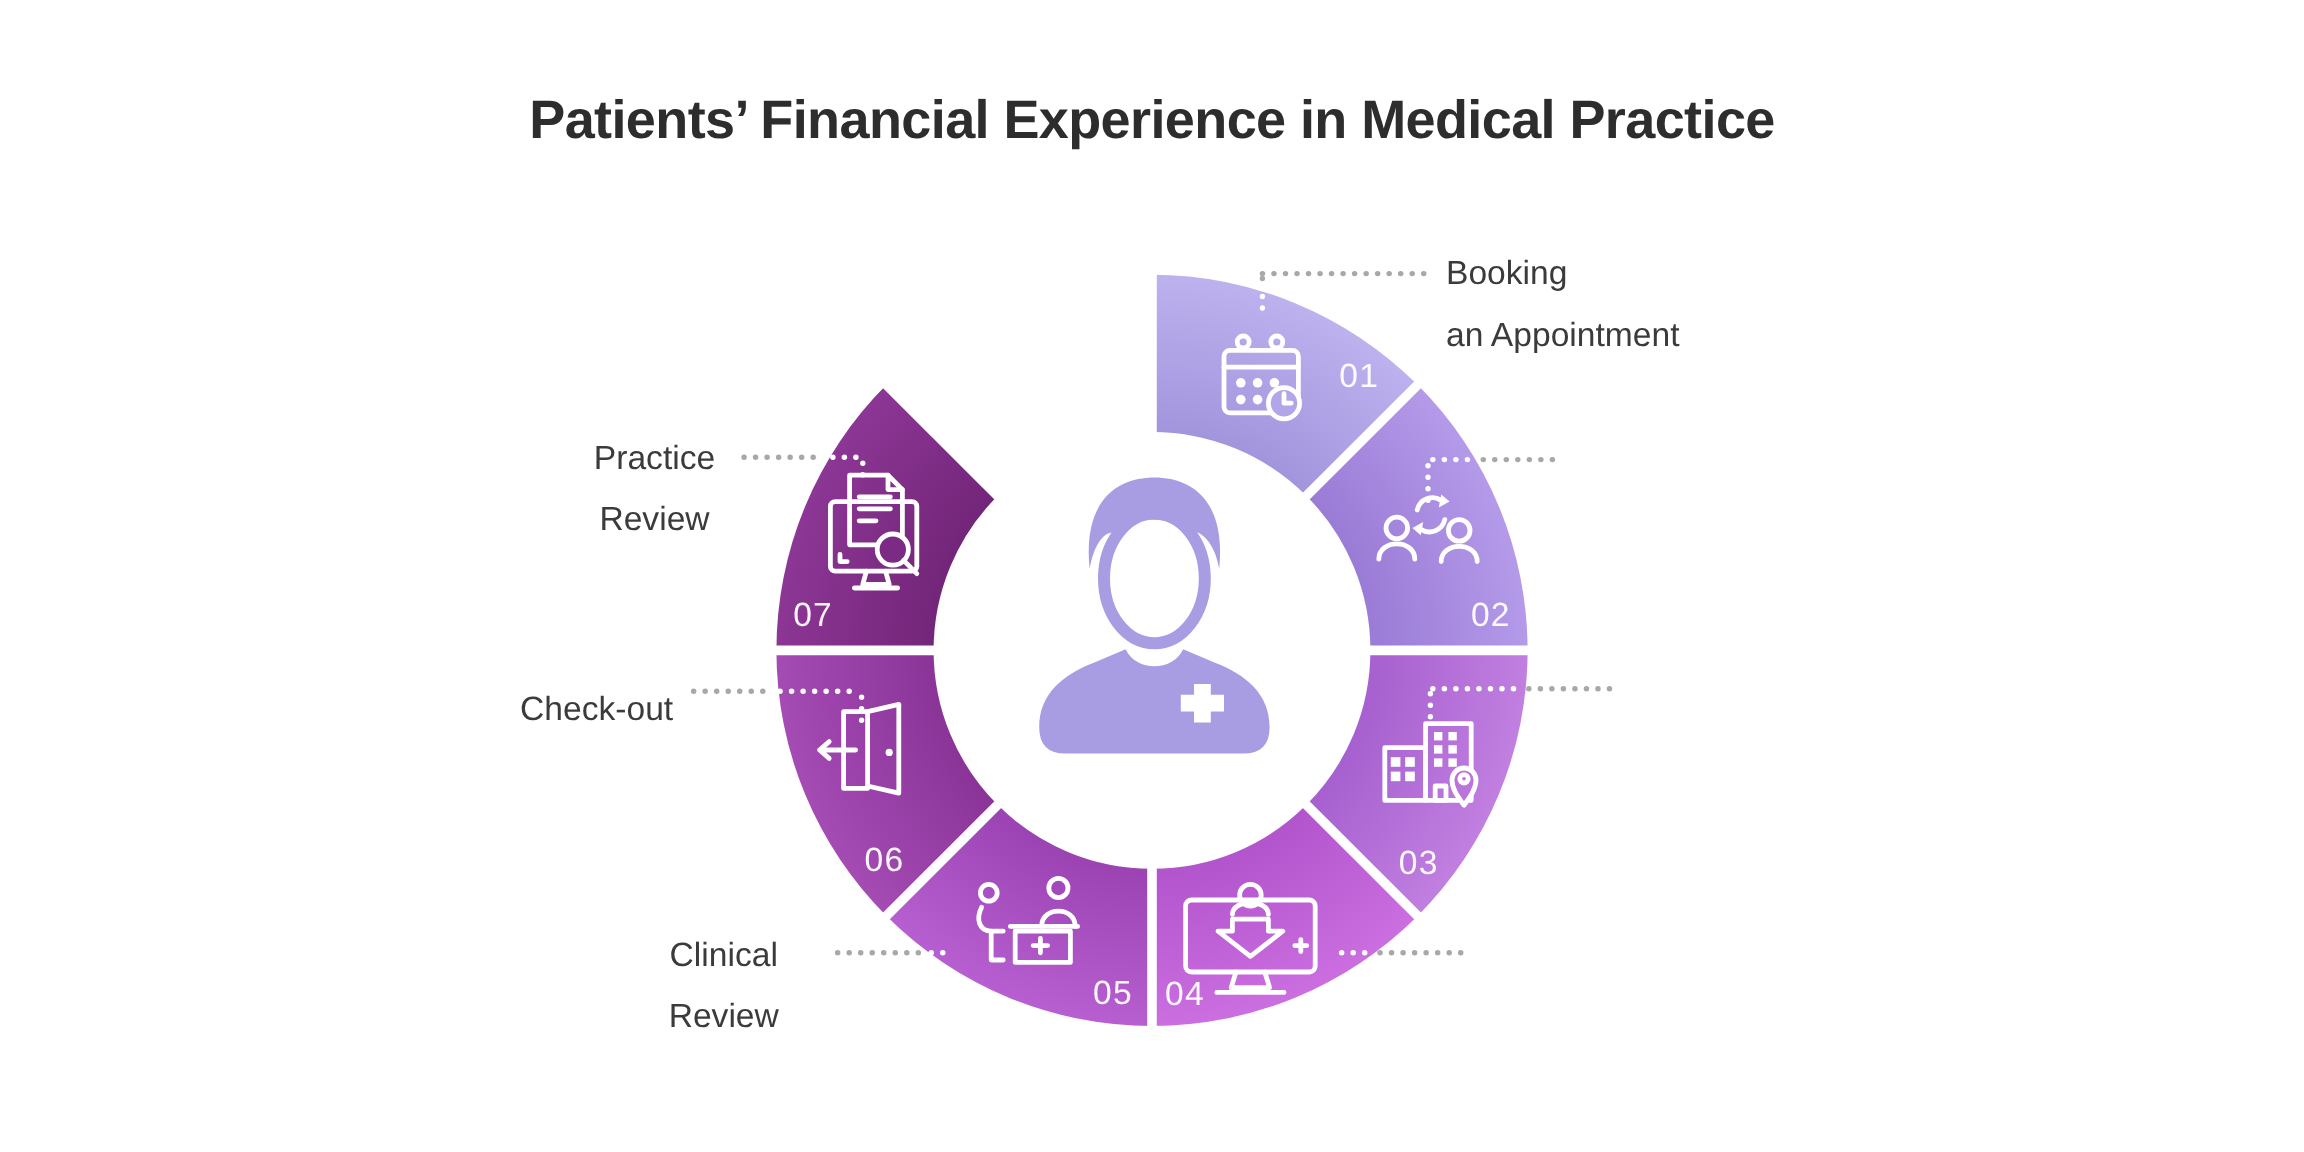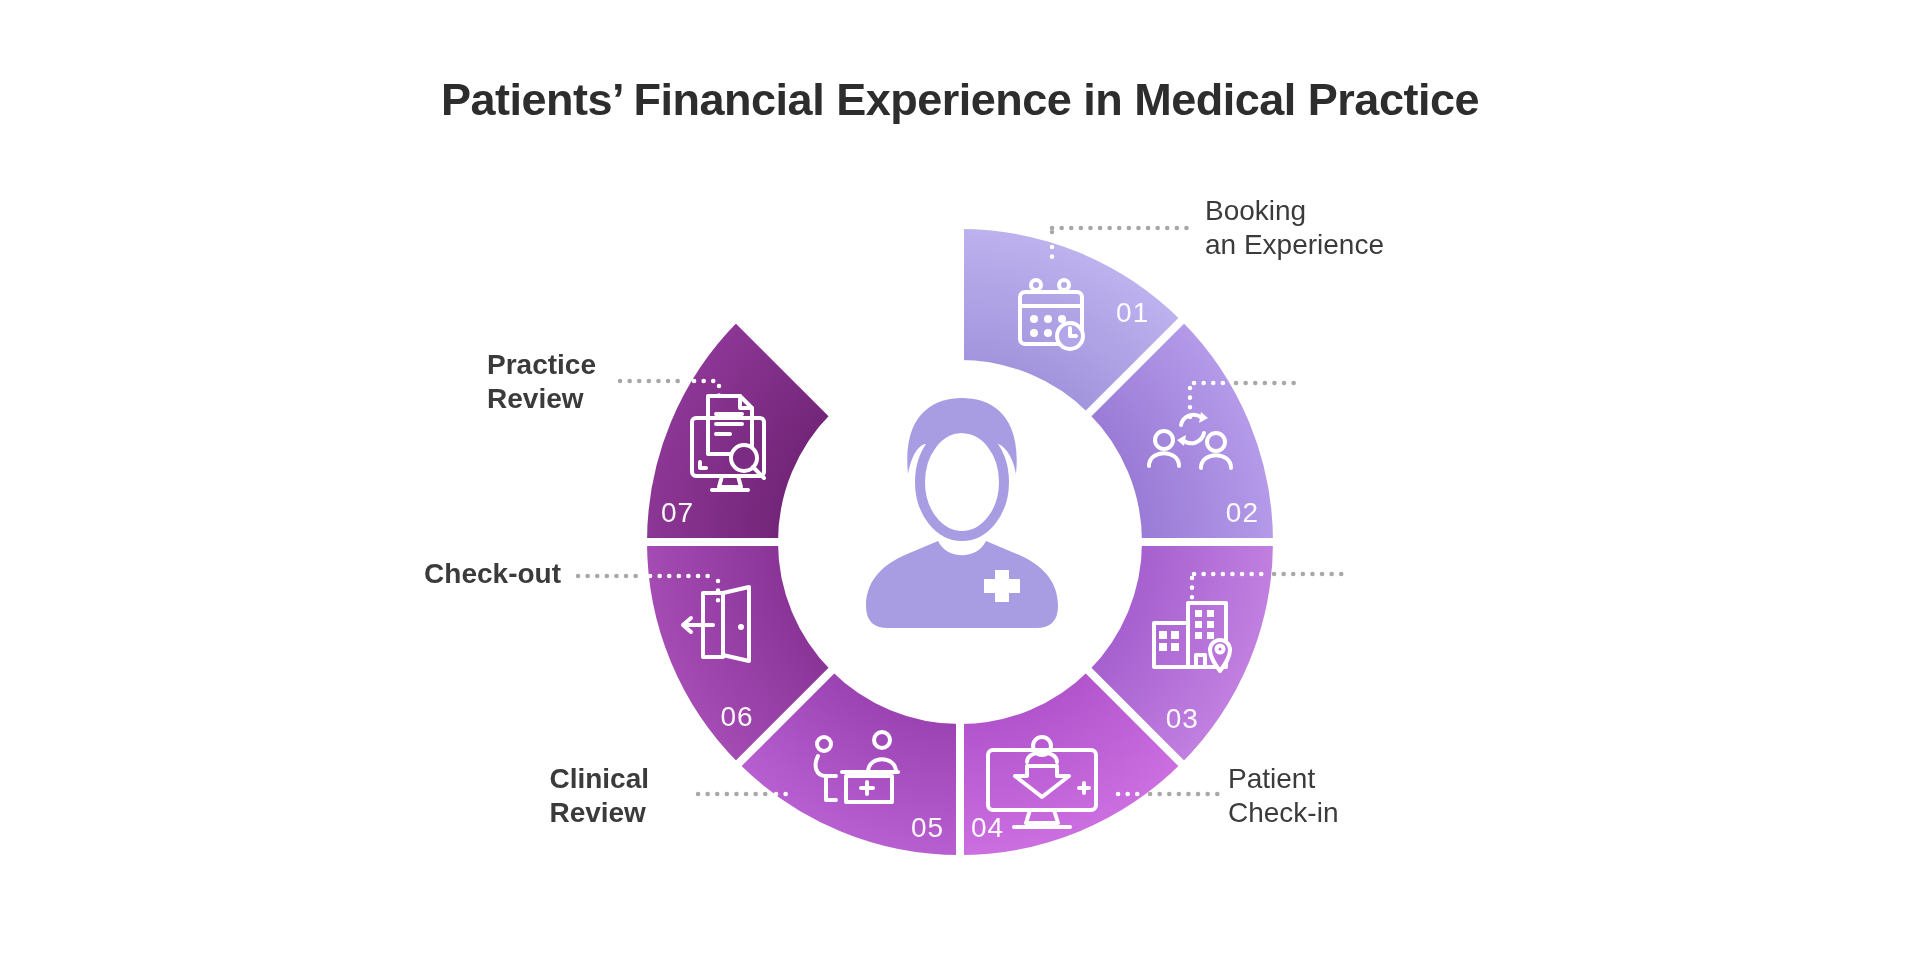--- a/index.html
+++ b/index.html
@@ -15,22 +15,22 @@
   .segnum{fill:var(--num);font-size:28px;font-family:"Liberation Sans",sans-serif;
           text-anchor:middle;dominant-baseline:central;opacity:.95;letter-spacing:1px;}
   .ic{stroke:var(--icon);fill:none;stroke-width:4;stroke-linecap:round;stroke-linejoin:round;}
   .icf{fill:var(--icon);stroke:none;}
   .av{fill:var(--avatar);}
   .avr{fill:#ffffff;stroke:var(--avatar);stroke-width:10;}
   .ld{fill:none;stroke-width:4.5;stroke-linecap:round;stroke-dasharray:0.1 9.5;}
   .ldg{stroke:var(--gray);}
   .ldw{stroke:var(--white);}
   .lbl{position:absolute;font-size:28px;line-height:34px;color:var(--label);}
-  .lbl span{display:block;}
-  .ta-r{text-align:left;font-weight:bold;}
+  .lbl span{display:block;margin-top:17px;}
+  .ta-r{text-align:center;}
   .l-booking{left:1205px;top:194px;}
   .l-previsit{left:1308px;top:351px;}
   .l-arriving{left:1352px;top:544px;}
   .l-patient{left:1228px;top:762px;}
   .l-clinical{right:1271px;top:762px;}
   .l-checkout{right:1359px;top:557px;}
   .l-practice{right:1324px;top:348px;}
 </style>
 </head>
 <body>
@@ -203,25 +203,21 @@
     <g>
       <ellipse class="avr" cx="962" cy="482" rx="42" ry="54"></ellipse>
       <path class="av" d="M908,474 C902,414 934,398 962,398 C990,398 1022,414 1016,474 C1012,450 998,438 986,444 C972,428 946,430 934,446 C922,438 912,452 908,474 Z"></path>
       <path class="av" d="M888,628 L1036,628 Q1058,628 1058,606 C1058,578 1038,562 1012,552 L986,541 C977,560 947,560 938,541 L912,552 C886,562 866,578 866,606 Q866,628 888,628 Z"></path>
       <path class="icf" d="M995,570 h14 v9 h11 v14 h-11 v9 h-14 v-9 h-11 v-14 h11 Z"></path>
     </g>
   </svg>
 
   <div class="lbl l-booking">
     <span>Booking</span>
-    <span>an Experience</span>
-  </div>
-  <div class="lbl l-patient">
-    <span>Patient</span>
-    <span>Check-in</span>
+    <span>an Appointment</span>
   </div>
   <div class="lbl l-clinical ta-r">
     <span>Clinical</span>
     <span>Review</span>
   </div>
   <div class="lbl l-checkout ta-r">
     <span>Check-out</span>
   </div>
   <div class="lbl l-practice ta-r">
     <span>Practice</span>

